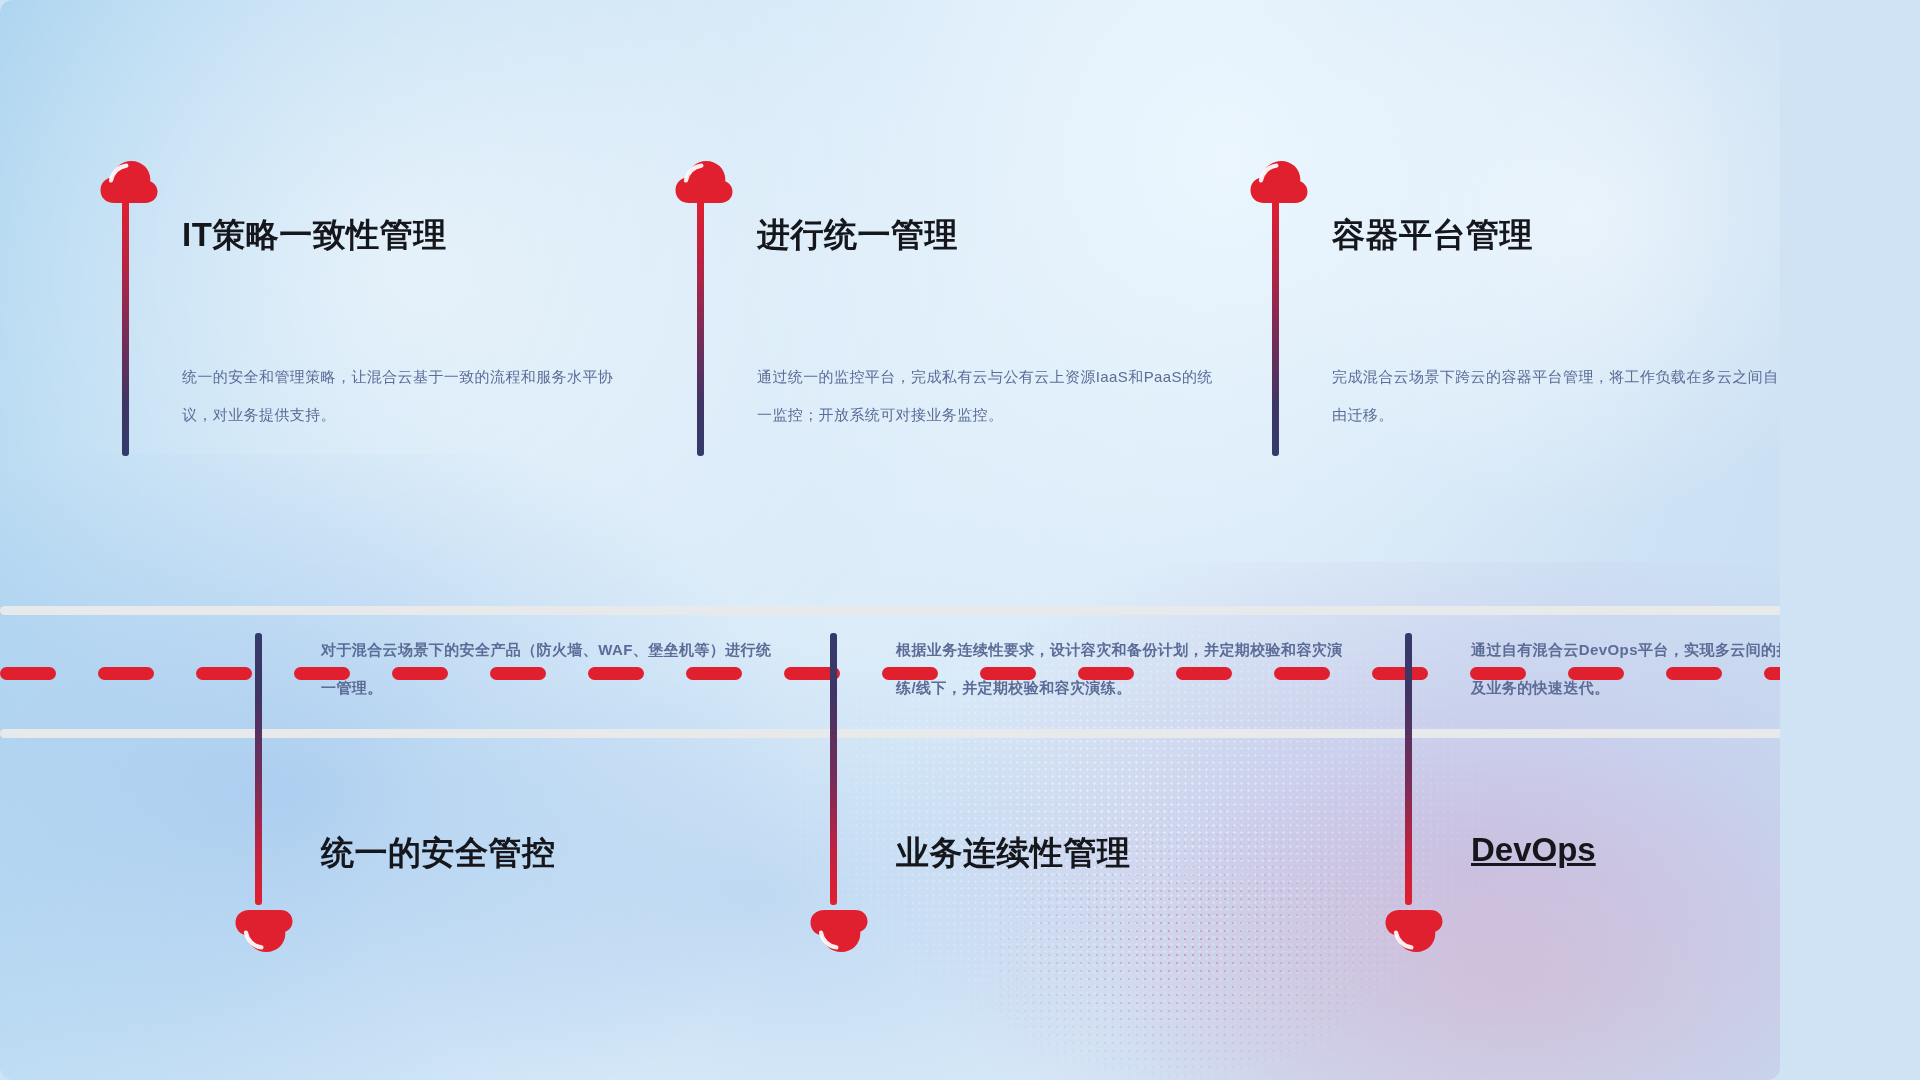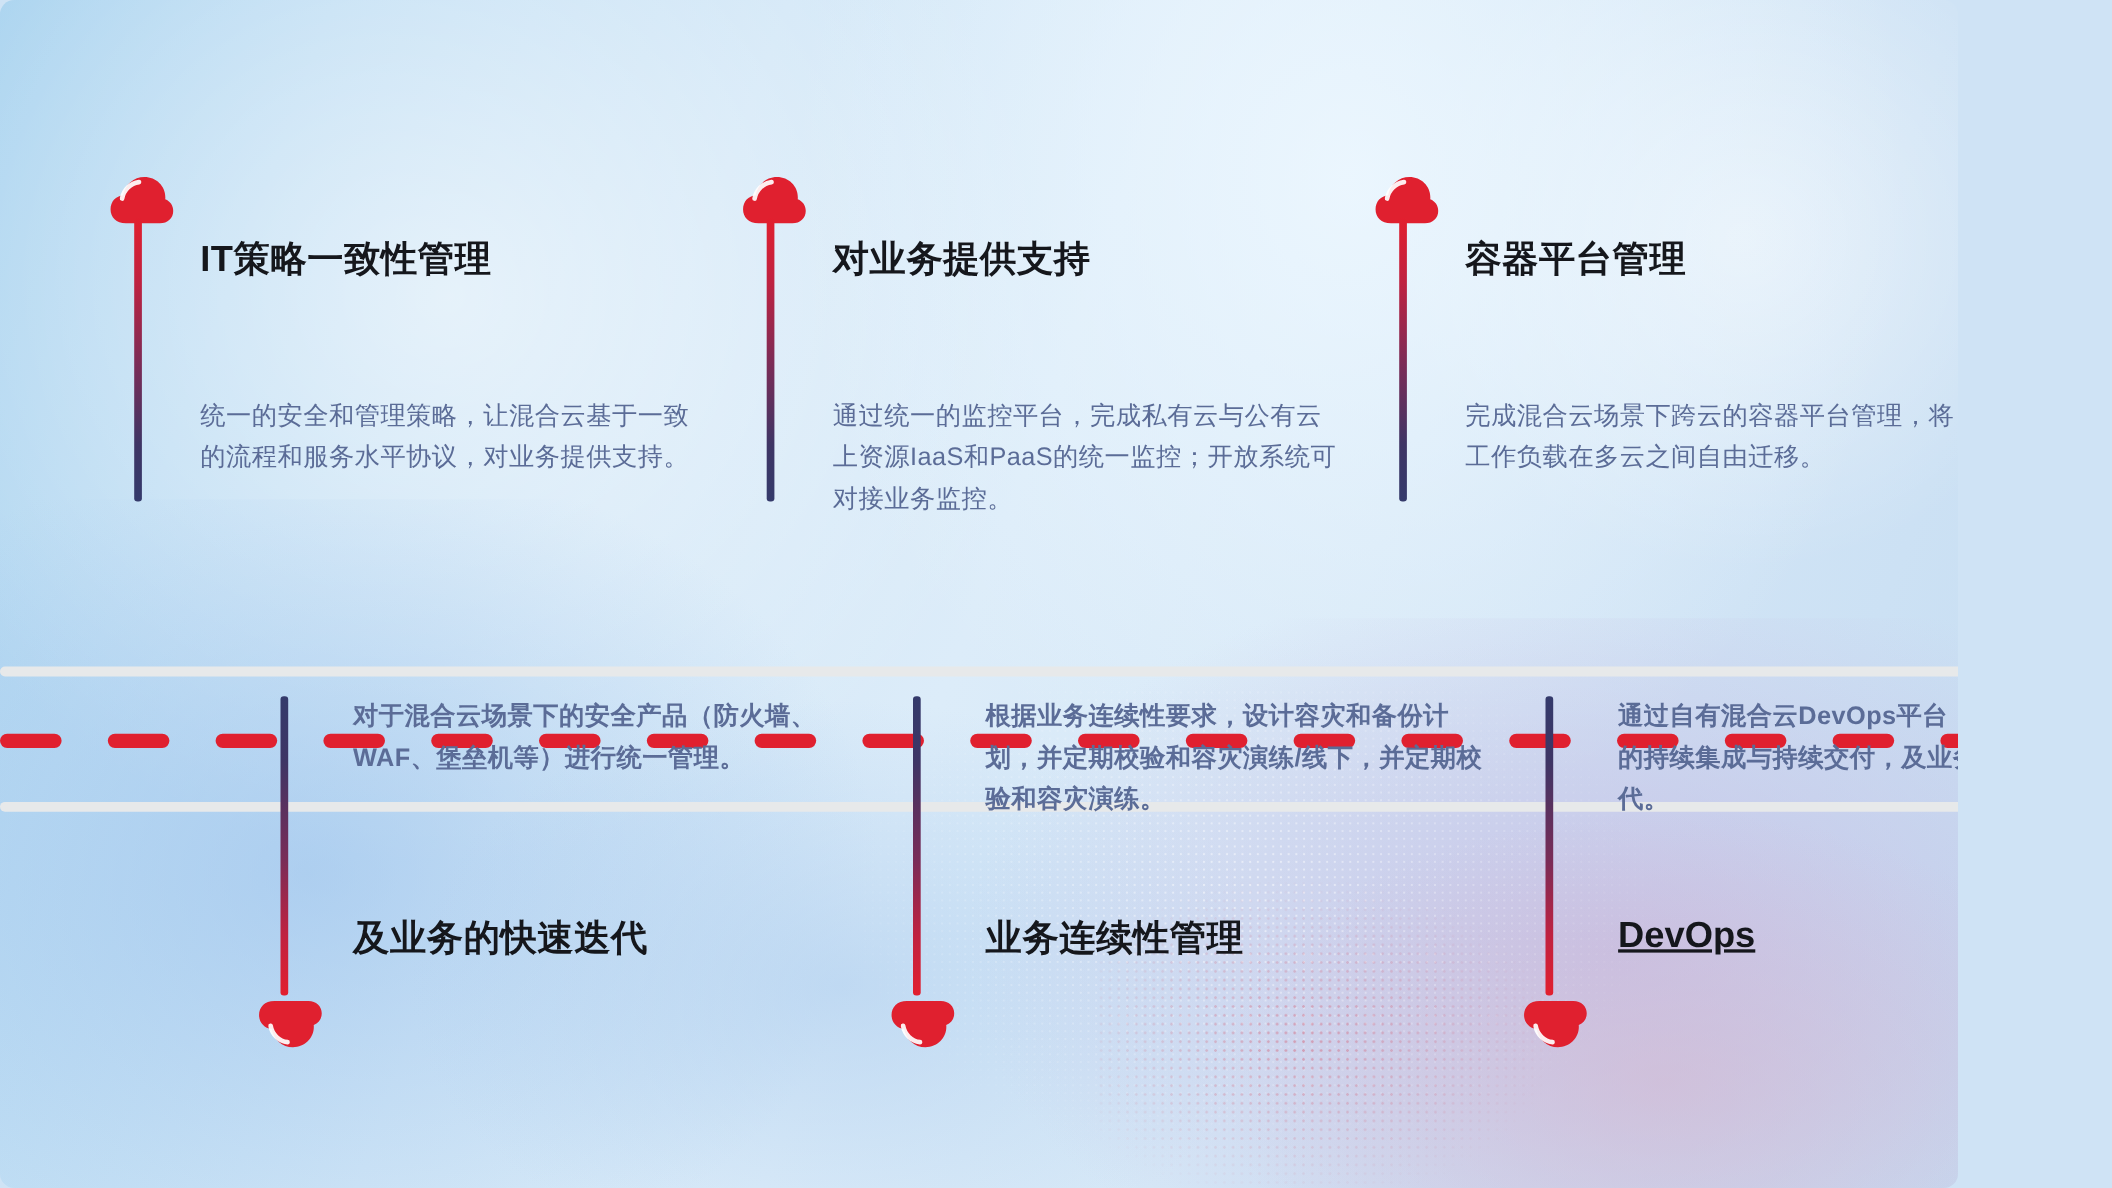--- a/index.html
+++ b/index.html
@@ -89,21 +89,21 @@
 
   .title{
     position:absolute;
     font-size:33px;font-weight:bold;color:#15171c;letter-spacing:.5px;
     white-space:nowrap;
   }
   .title.latin{letter-spacing:0;text-decoration:underline;}
 
   .desc{
     position:absolute;
-    font-size:23px;line-height:38px;color:#5b6c97;
+    font-size:15px;line-height:38px;color:#5b6c97;
     width:460px;letter-spacing:.4px;
   }
 
   
   .r-top .cloud{top:0;left:0;}
   .r-top .stem{top:38px;left:22px;height:258px;}
   .r-top .title{top:53px;left:82px;}
   .r-top .desc{top:198px;left:82px;}
 
   
@@ -165,40 +165,40 @@
   </div>
 
   <div class="col r-top" style="left:675px;top:160px;">
     <div class="cloud">
       <svg viewBox="0 0 58 44" width="58" height="44" aria-hidden="true">
         <path d="M14.5 43 C5.6 43 0.5 37.4 0.5 30.2 C0.5 23.4 5.4 18.2 11.9 17.6 C13.6 8.0 21.6 1 31.3 1 C42.0 1 50.3 9.2 50.3 19.3 C50.3 20.0 50.3 20.6 50.2 21.2 C54.8 23.0 57.5 27.0 57.5 31.8 C57.5 38.2 52.4 43 45.4 43 Z" fill="#e0202f"></path>
         <path d="M11.0 20.5 C12.3 12.6 18.6 6.6 26.4 5.6" stroke="#ffffff" stroke-width="4.2" stroke-linecap="round" fill="none" opacity="0.92"></path>
       </svg>
     </div>
     <div class="stem down"></div>
-    <div class="title">对业务提供支持</div>
+    <div class="title">进行统一管理</div>
     <div class="desc">通过统一的监控平台，完成私有云与公有云上资源IaaS和PaaS的统一监控；开放系统可对接业务监控。</div>
   </div>
 
   <div class="col r-top" style="left:1250px;top:160px;">
     <div class="cloud">
       <svg viewBox="0 0 58 44" width="58" height="44" aria-hidden="true">
         <path d="M14.5 43 C5.6 43 0.5 37.4 0.5 30.2 C0.5 23.4 5.4 18.2 11.9 17.6 C13.6 8.0 21.6 1 31.3 1 C42.0 1 50.3 9.2 50.3 19.3 C50.3 20.0 50.3 20.6 50.2 21.2 C54.8 23.0 57.5 27.0 57.5 31.8 C57.5 38.2 52.4 43 45.4 43 Z" fill="#e0202f"></path>
         <path d="M11.0 20.5 C12.3 12.6 18.6 6.6 26.4 5.6" stroke="#ffffff" stroke-width="4.2" stroke-linecap="round" fill="none" opacity="0.92"></path>
       </svg>
     </div>
     <div class="stem down"></div>
     <div class="title">容器平台管理</div>
     <div class="desc">完成混合云场景下跨云的容器平台管理，将工作负载在多云之间自由迁移。</div>
   </div>
 
   <div class="col r-bot" style="left:255px;top:631px;">
     <div class="stem up"></div>
     <div class="desc">对于混合云场景下的安全产品（防火墙、WAF、堡垒机等）进行统一管理。</div>
-    <div class="title">及业务的快速迭代</div>
+    <div class="title">统一的安全管控</div>
     <div class="cloud">
       <svg viewBox="0 0 58 44" width="58" height="44" aria-hidden="true">
         <path d="M14.5 43 C5.6 43 0.5 37.4 0.5 30.2 C0.5 23.4 5.4 18.2 11.9 17.6 C13.6 8.0 21.6 1 31.3 1 C42.0 1 50.3 9.2 50.3 19.3 C50.3 20.0 50.3 20.6 50.2 21.2 C54.8 23.0 57.5 27.0 57.5 31.8 C57.5 38.2 52.4 43 45.4 43 Z" fill="#e0202f"></path>
         <path d="M11.0 20.5 C12.3 12.6 18.6 6.6 26.4 5.6" stroke="#ffffff" stroke-width="4.2" stroke-linecap="round" fill="none" opacity="0.92"></path>
       </svg>
     </div>
   </div>
 
   <div class="col r-bot" style="left:830px;top:631px;">
     <div class="stem up"></div>

